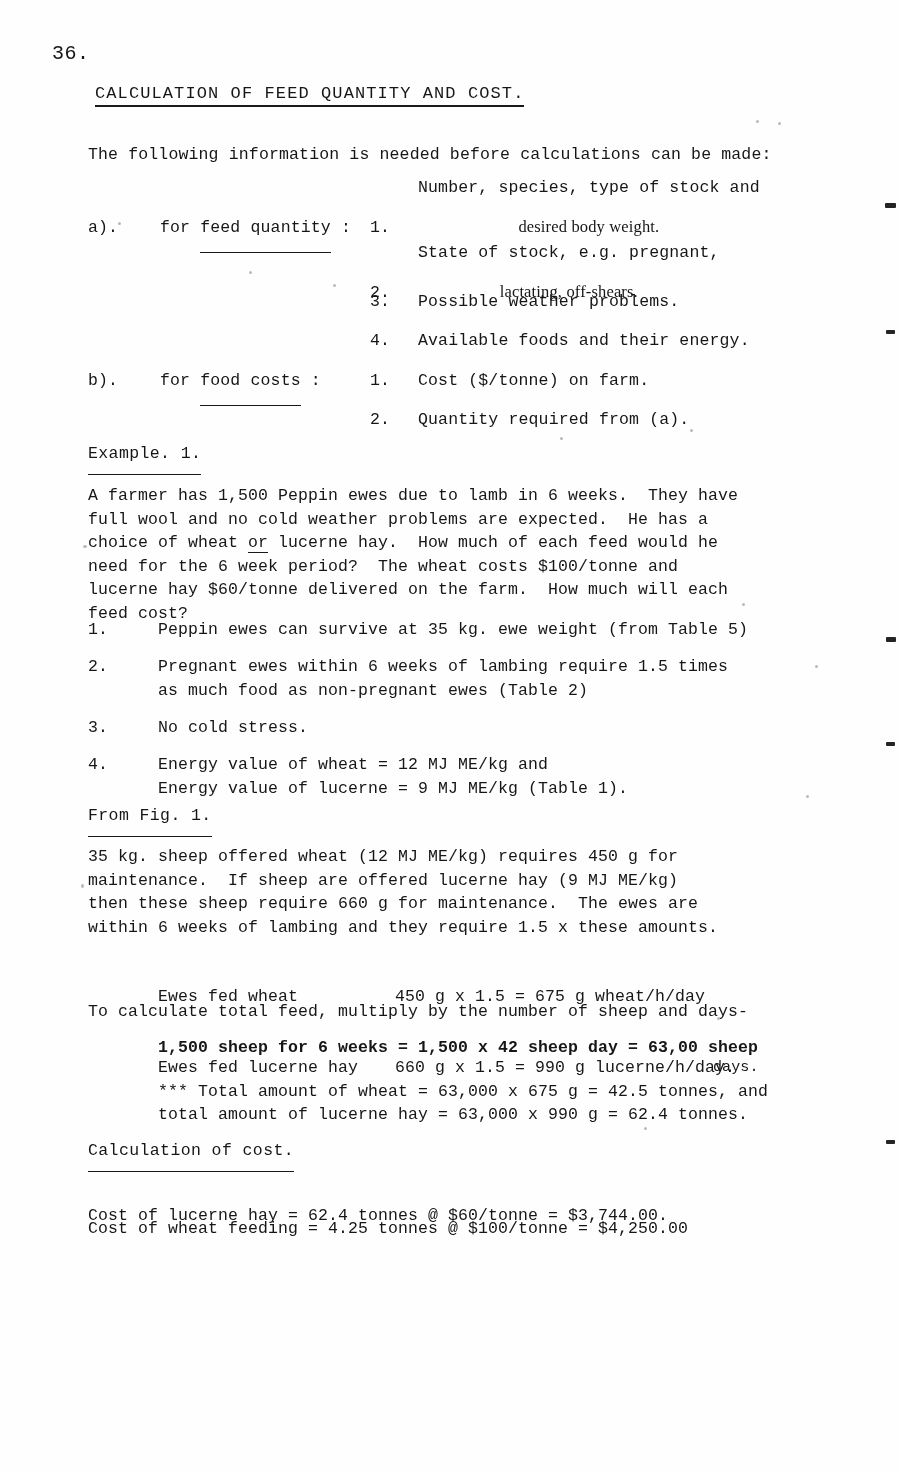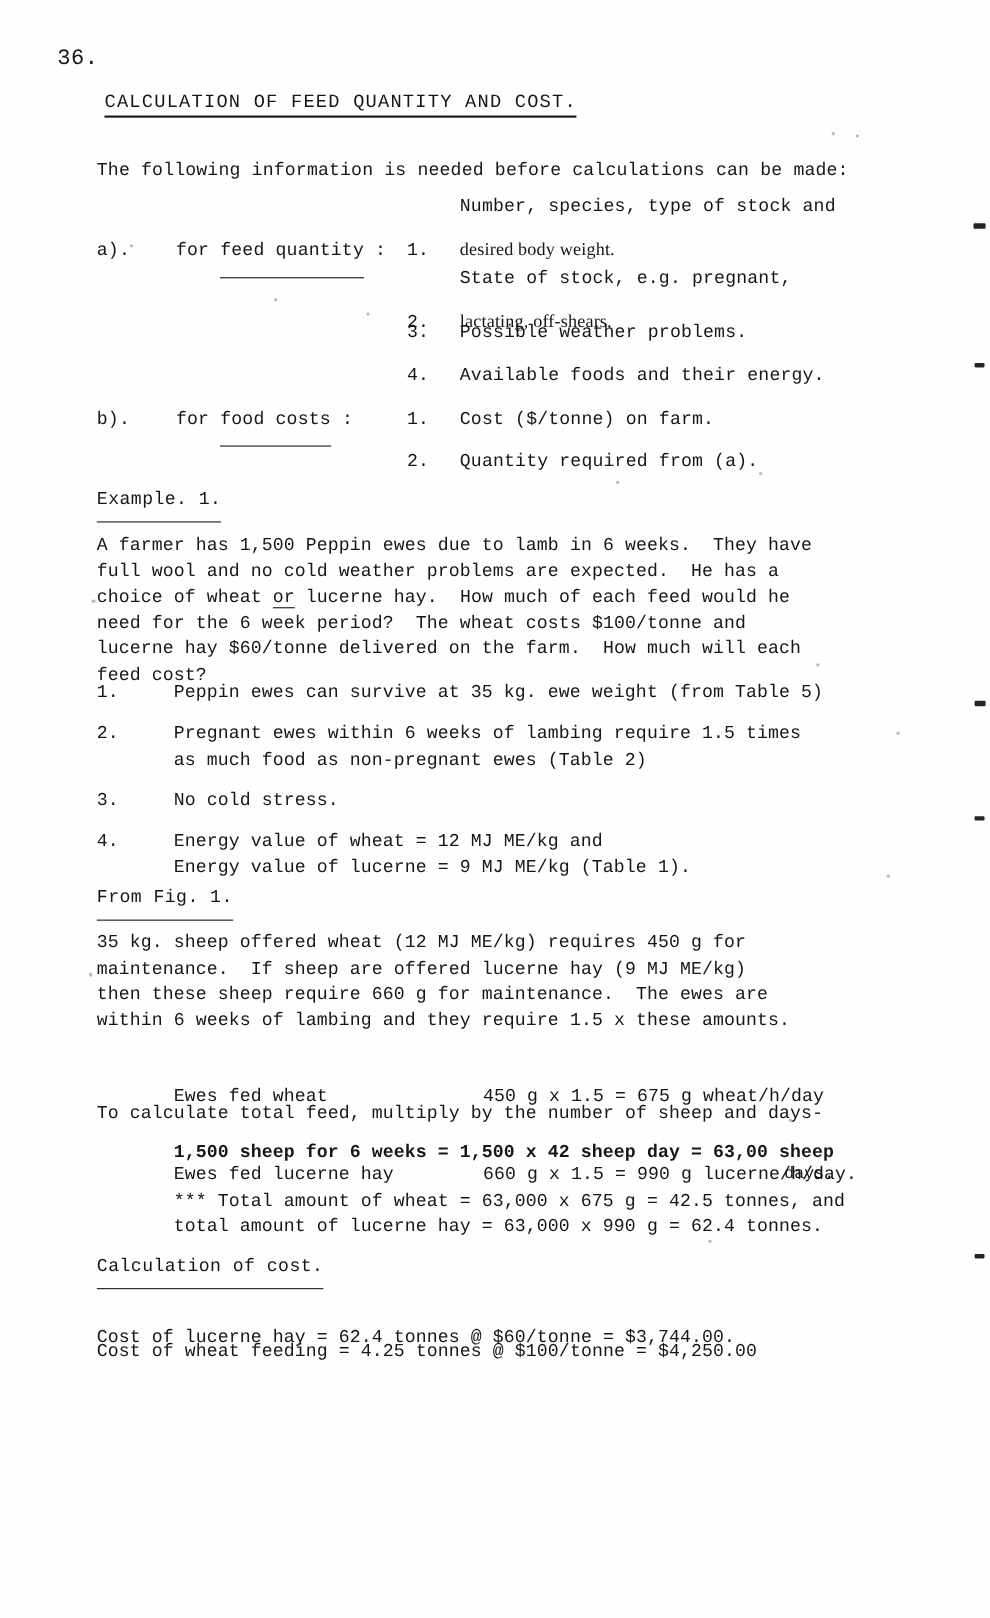--- a/index.html
+++ b/index.html
@@ -67,20 +67,21 @@
     text-decoration: none;
     border-bottom: 1.5px solid #1a1a1a;
     padding-bottom: 15px;
   }
   .req-num {
     display: inline-block;
     width: 48px;
   }
   .req-text {
     display: inline-block;
+    text-align: center;
   }
   .req-text .l2 {
     display: block;
     margin-top: 20px;
     font-family: Liberation Serif, serif;
   }
 
   
   .heading {
     position: absolute;
@@ -134,21 +135,20 @@
     line-height: 23.5px;
     letter-spacing: 0.1px;
     white-space: pre;
   }
   .calc-row .calc-lhs {
     display: inline-block;
     width: 237px;
   }
   .calc-row .calc-rhs {
     display: inline-block;
-    margin-left: 44px;
   }
 
   .indent-line {
     position: absolute;
     left: 158px;
     font-size: 16.5px;
     line-height: 23.5px;
     letter-spacing: 0.1px;
     white-space: pre;
   }

